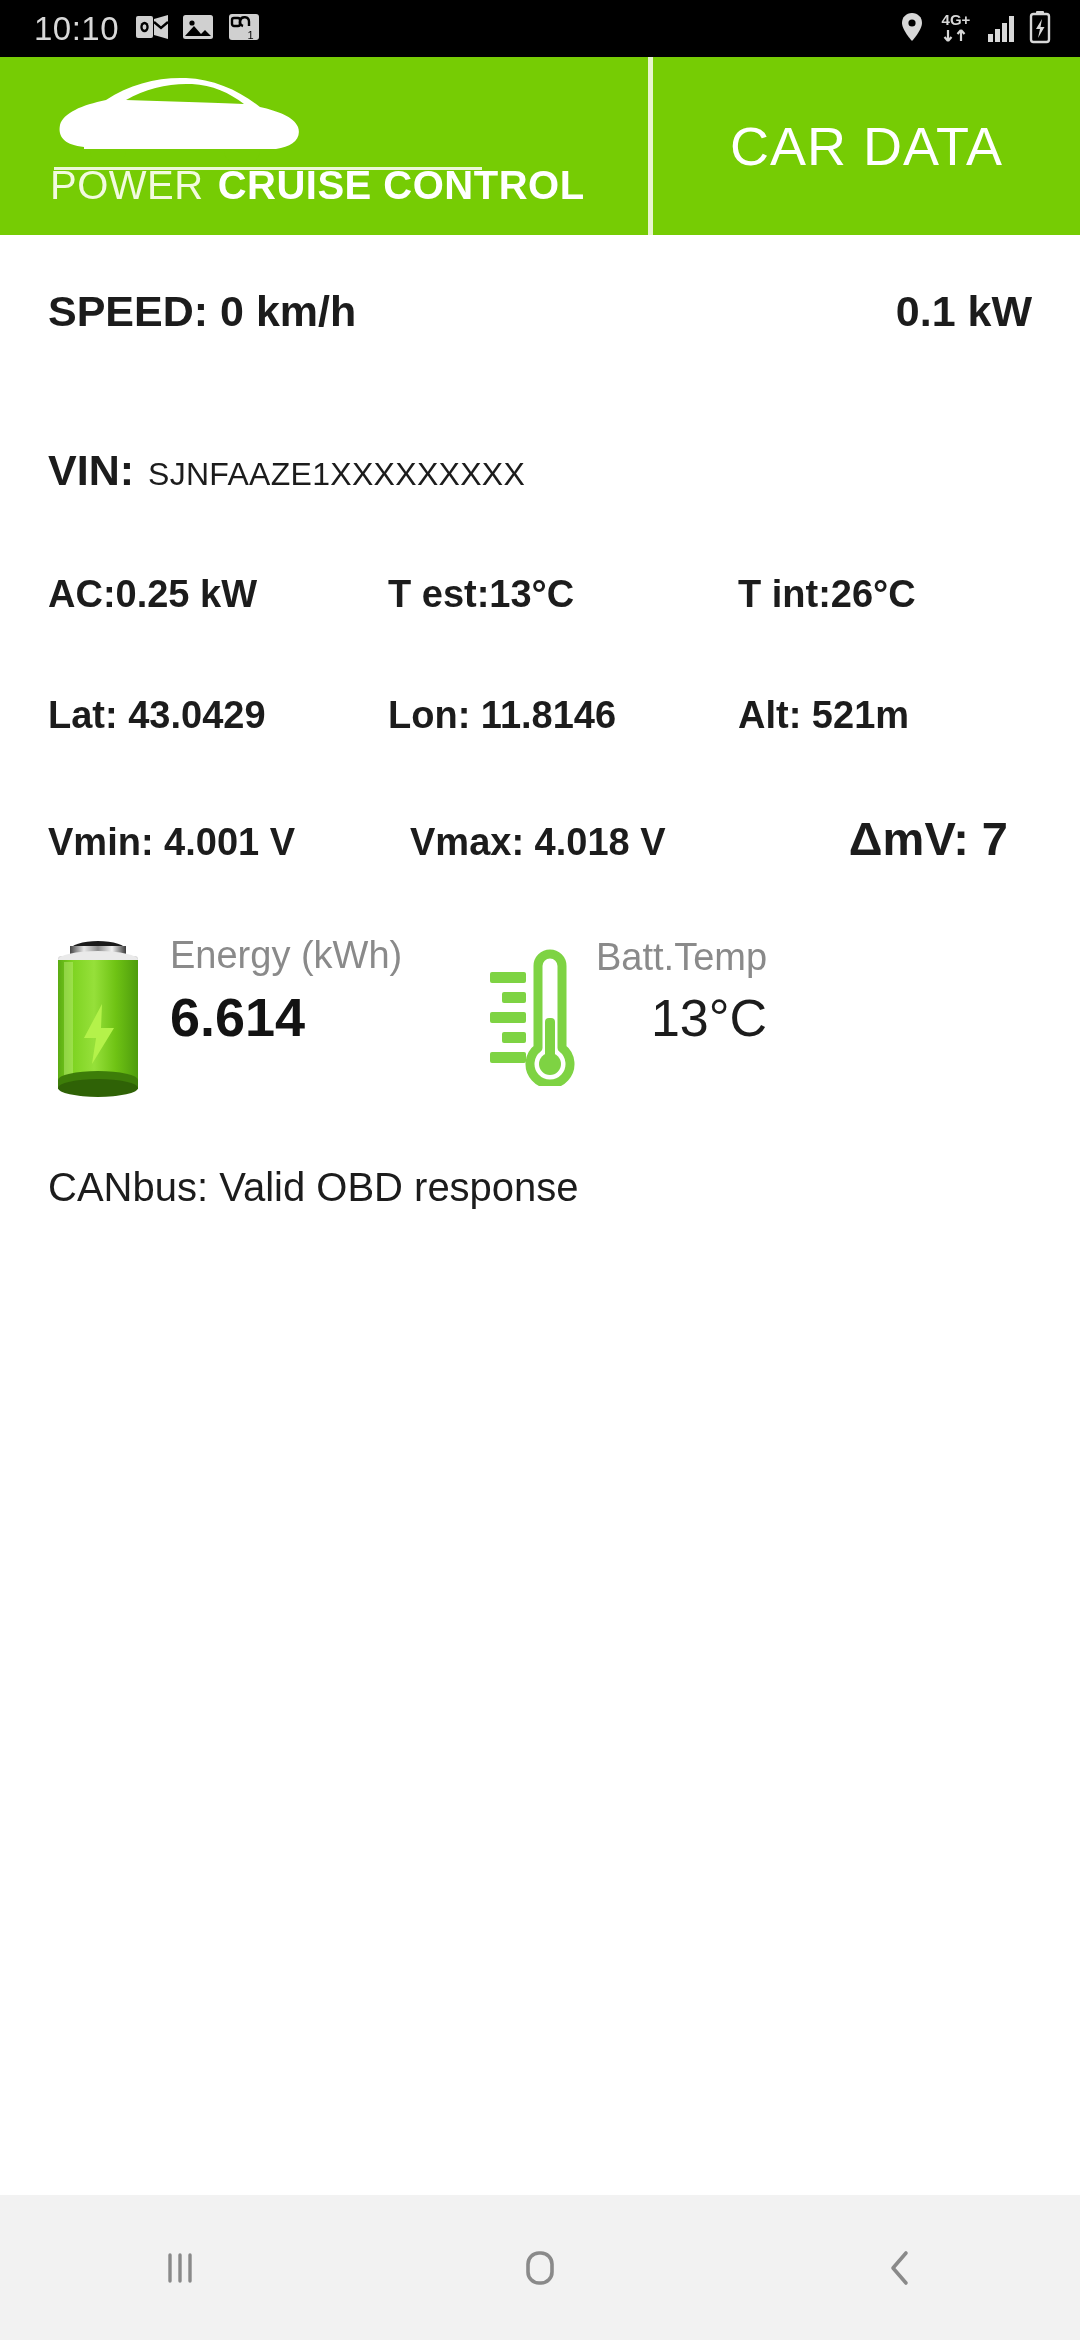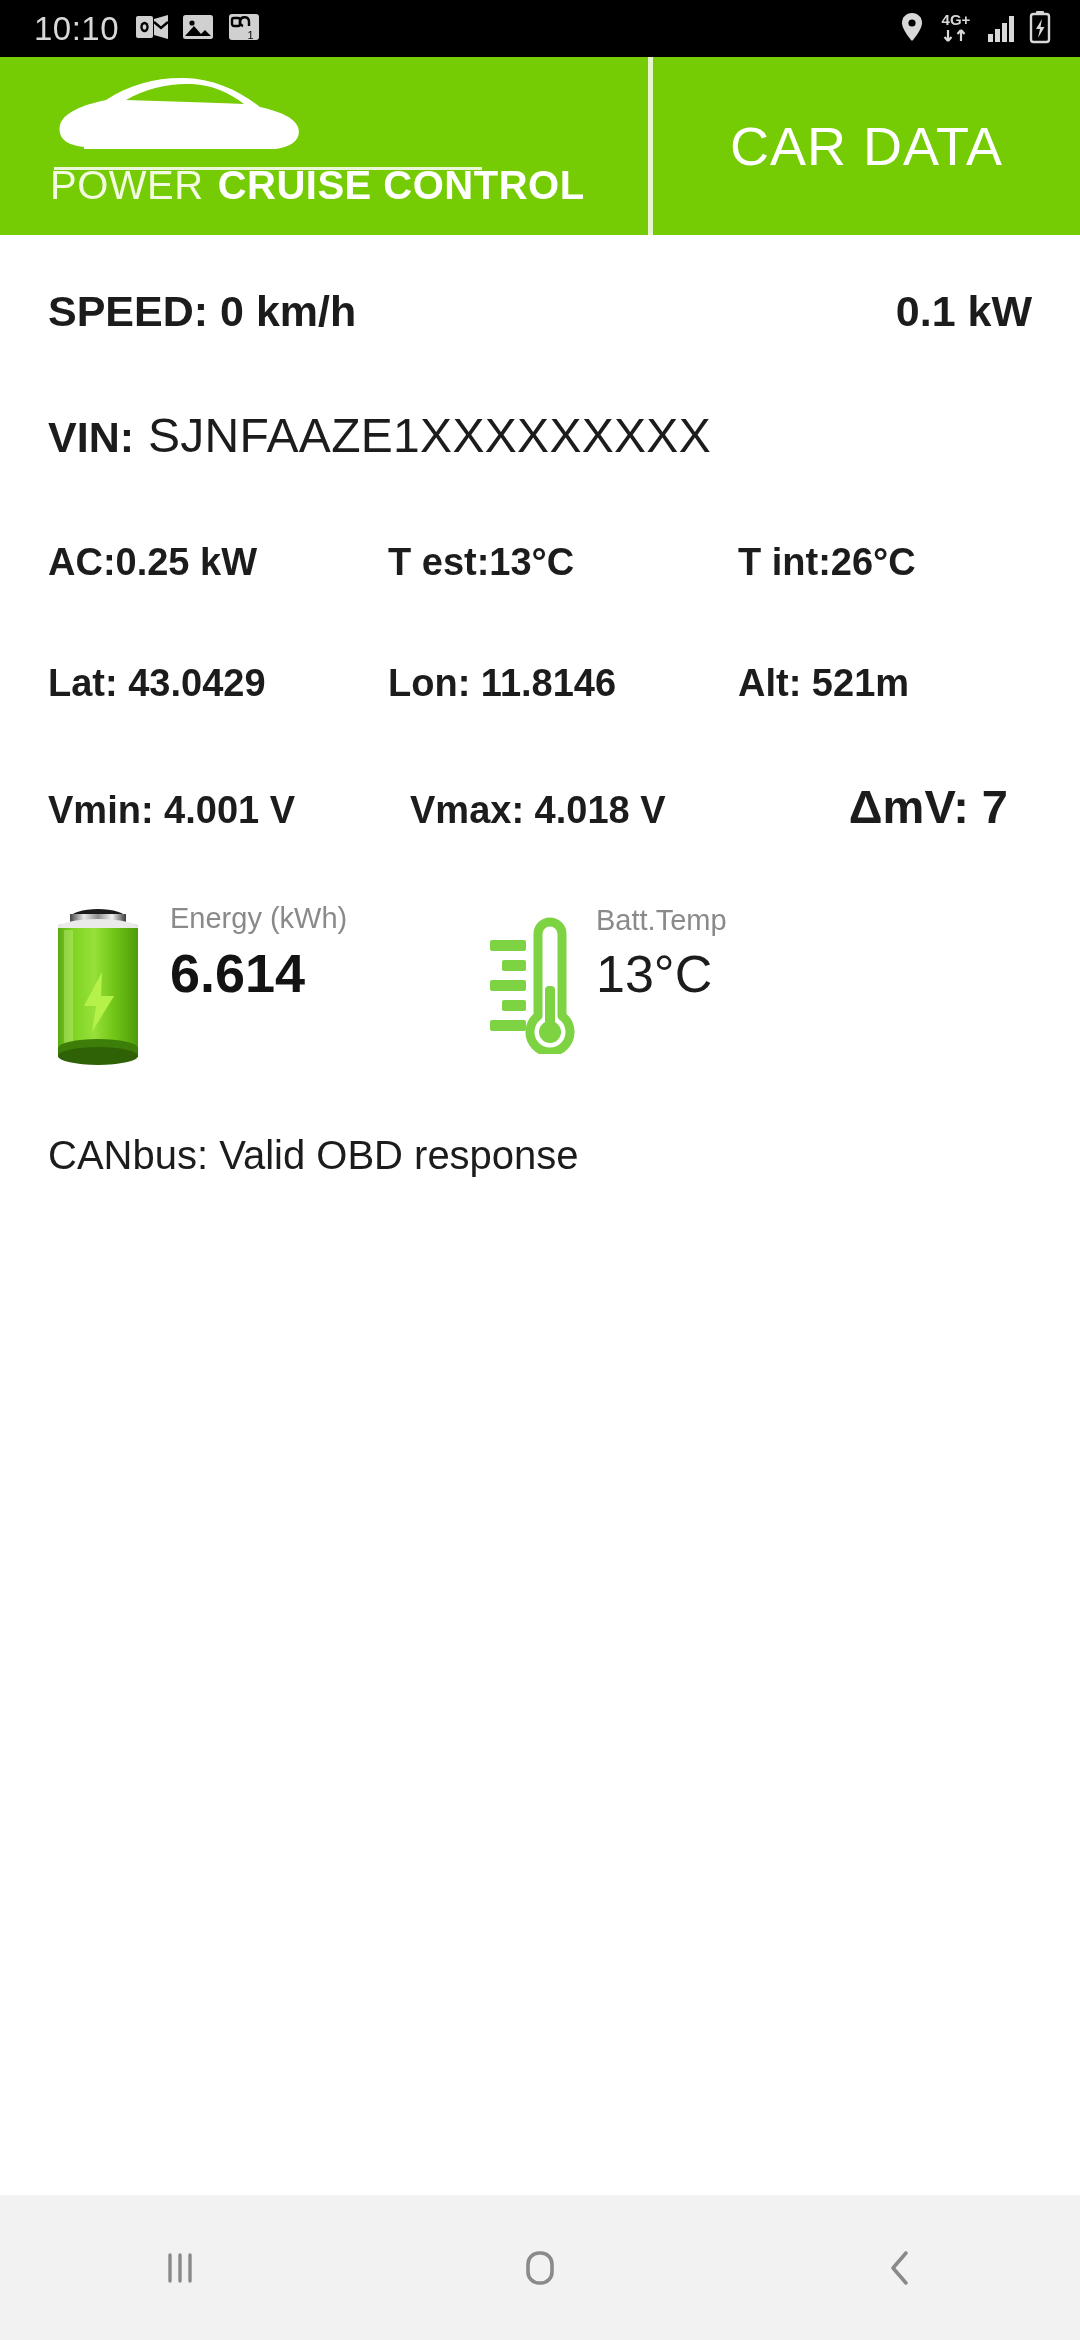--- a/index.html
+++ b/index.html
@@ -60,45 +60,45 @@
   
   .content { position:absolute; top:235px; left:0; width:1080px; }
 
   .row { display:flex; align-items:baseline; padding:0 48px; }
 
   .r-speed { margin-top:52px; justify-content:space-between; }
   .t-bold   { font-weight:700; color:#1c1c1c; font-size:43px; }
 
   .r-vin { margin-top:72px; }
   .r-vin .lbl { font-weight:700; color:#1c1c1c; font-size:43px; margin-right:14px; }
-  .r-vin .val { font-weight:400; color:#1c1c1c; font-size:48px; letter-spacing:0.3px; }
+  .r-vin .val { font-weight:400; color:#1c1c1c; font-size:32px; letter-spacing:0.3px;margin-top:48px; }
 
   .r-triple { margin-top:78px; }
   .r-triple > div { font-weight:700; color:#1c1c1c; font-size:38px; }
   .c1 { width:340px; }
   .c2 { width:350px; }
   .c3 { flex:1; }
 
   .r-volt { margin-top:74px; align-items:baseline;gap:22px; }
   .r-volt .v1 { width:340px; font-weight:700; color:#1c1c1c; font-size:38px; }
   .r-volt .v2 { width:330px; font-weight:700; color:#1c1c1c; font-size:38px; }
   .r-volt .v3 { flex:1; text-align:right; font-weight:700; color:#1c1c1c; font-size:47px; padding-right:24px; }
 
   
   .gauges { display:flex; align-items:flex-start; margin-top:66px; padding:0 48px; }
   .gauge { display:flex; align-items:flex-start; }
   .gauge-batt { width:440px; }
   .g-text { display:flex; flex-direction:column; }
-  .g-label { color:#8a8a8a; font-size:29px; font-weight:400; line-height:1.25; }
+  .g-label { color:#8a8a8a; font-size:38px; font-weight:400; line-height:1.25; }
   .g-value-bold { color:#131313; font-size:54px; font-weight:700; line-height:1.25; margin-top:4px; }
   .g-value-reg  { color:#1c1c1c; font-size:52px; font-weight:400; line-height:1.25; margin-top:4px; }
 
   .batt-icon { width:100px; height:165px; margin-right:22px; margin-top:4px; }
   .thermo-icon { width:92px; height:150px; margin-right:16px; margin-top:4px; }
-  .gauge-temp .g-text { padding-top:2px; }
+  .gauge-temp .g-text { padding-top:2px;text-align:right; }
 
   .r-can { margin-top:64px; padding:0 48px; }
   .r-can .can { color:#1c1c1c; font-size:40px; font-weight:400; }
 
   
   .navbar {
     position:absolute; left:0; bottom:0; width:1080px; height:145px;
     background:#f2f2f2; display:flex; align-items:center;
   }
   .nav-btn { flex:1; display:flex; align-items:center; justify-content:center; height:100%; }

